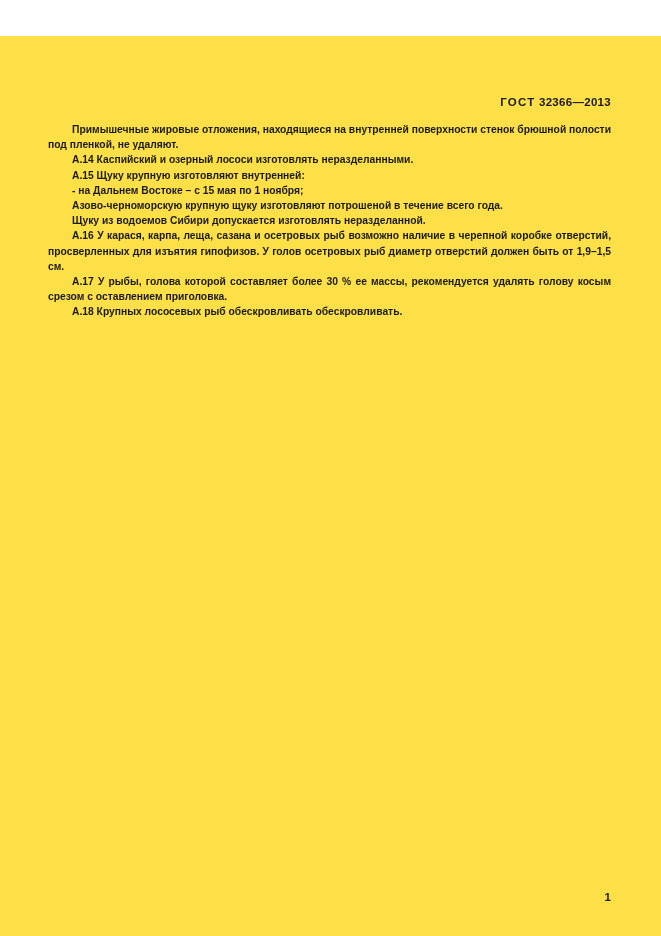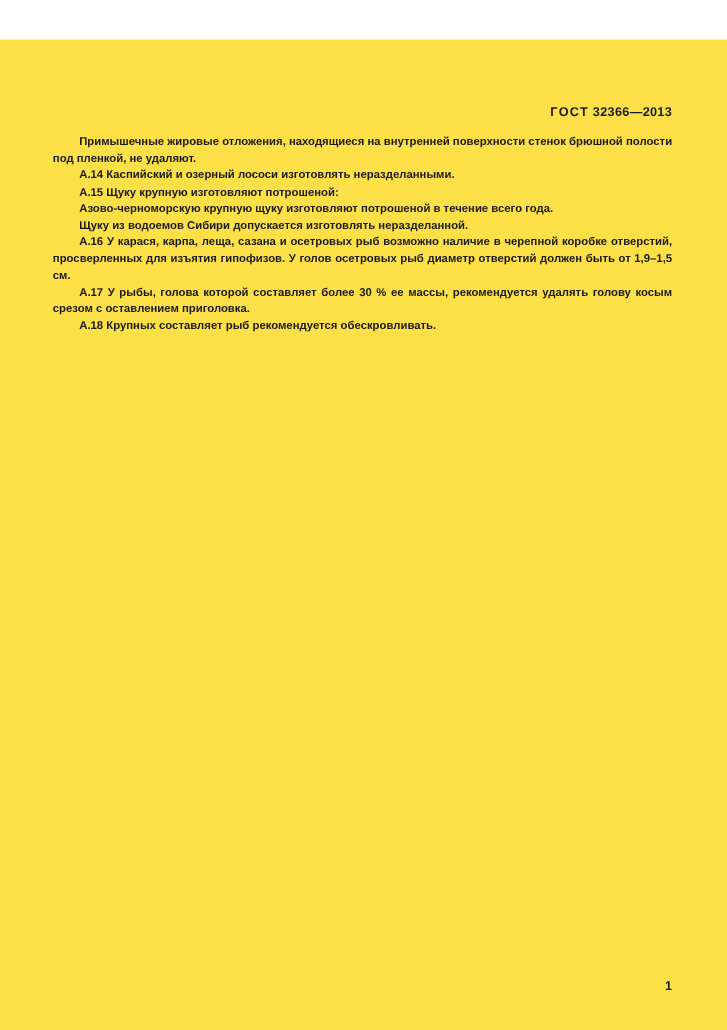--- a/index.html
+++ b/index.html
@@ -67,23 +67,24 @@
 <div class="page">
 
   <div class="header">
     <span class="gost-word">ГОСТ</span>
     <span>32366—2013</span>
   </div>
 
   <div class="content">
     <p class="indent">Примышечные  жировые отложения, находящиеся на внутренней поверхности стенок брюшной полости под пленкой, не удаляют.</p>
     <p class="indent">А.14 Каспийский и озерный лососи изготовлять неразделанными.</p>
-    <p class="indent">А.15  Щуку крупную изготовляют потрошеной:</p>
+    <p class="indent">А.15  Щуку крупную изготовляют внутренней:</p>
+    <p class="indent">- на Дальнем Востоке – с 15 мая по 1 ноября;</p>
     <p class="indent">Азово-черноморскую крупную щуку изготовляют потрошеной в течение всего года.</p>
     <p class="indent">Щуку из водоемов Сибири допускается изготовлять неразделанной.</p>
     <p class="indent">А.16  У карася, карпа, леща, сазана и осетровых рыб возможно наличие  в черепной коробке отверстий,  просверленных  для  изъятия  гипофизов.  У  голов  осетровых  рыб  диаметр  отверстий должен быть от 1,9–1,5 см.</p>
     <p class="indent">А.17 У рыбы, голова которой составляет более 30 % ее массы, рекомендуется удалять голову косым срезом с оставлением приголовка.</p>
-    <p class="indent">А.18 Крупных составляет рыб рекомендуется обескровливать.</p>
+    <p class="indent">А.18 Крупных лососевых рыб обескровливать обескровливать.</p>
   </div>
 
   <div class="pagenum">1</div>
 
 </div>
 
 </body></html>

